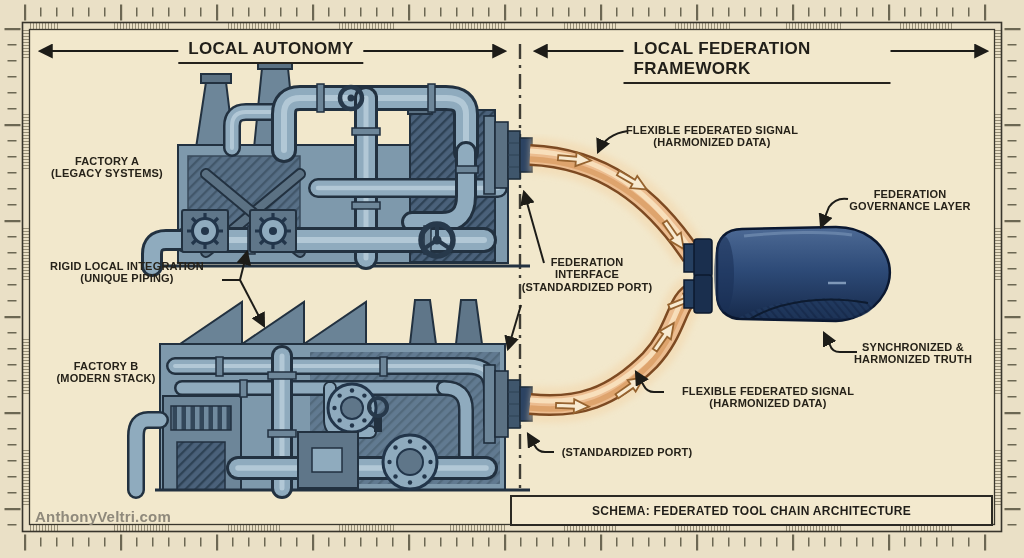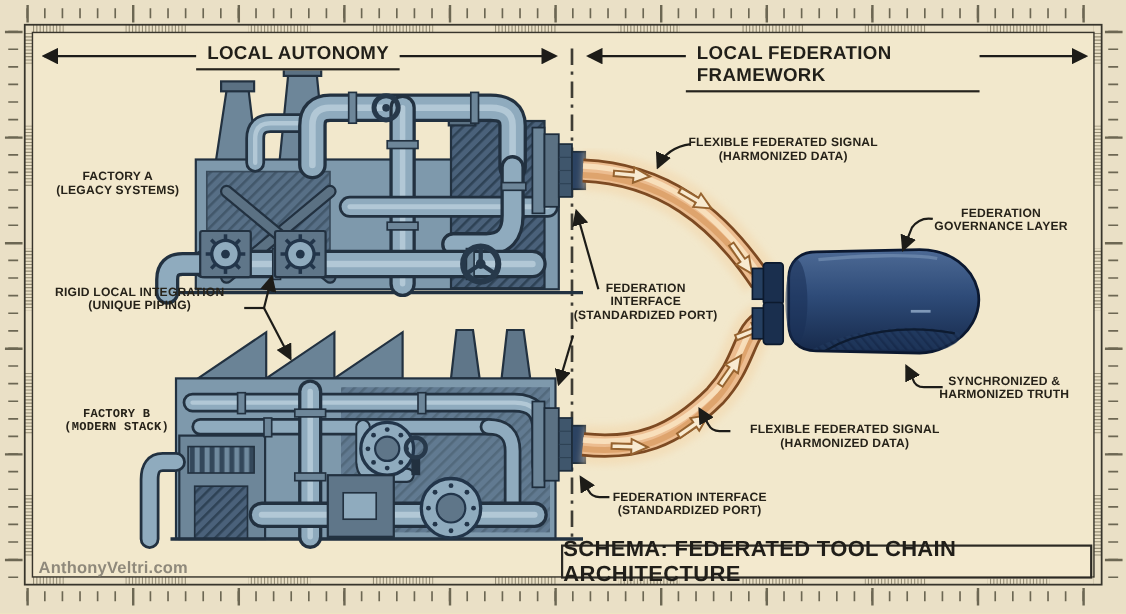--- a/index.html
+++ b/index.html
@@ -10,21 +10,21 @@
        font-weight:bold;font-size:11px;line-height:1.13;color:#262219;
        letter-spacing:.2px;white-space:nowrap;}
   .lbl span{display:block;}
   .hdr{position:absolute;transform:translateX(-50%);top:39px;
        font-weight:bold;font-size:17px;color:#211f19;}
   .hdr span{display:inline-block;background:#f2e8cc;padding:0 10px 3px 10px;
             border-bottom:2px solid #26231d;letter-spacing:.3px;}
   .titlebox{position:absolute;left:510px;top:495px;width:483px;height:31px;
             box-sizing:border-box;border:2px solid #2b2923;background:#f3e9ce;
             display:flex;align-items:center;justify-content:center;
-            font-weight:bold;font-size:20px;letter-spacing:.3px;color:#201e19;}
+            font-weight:bold;font-size:12px;letter-spacing:.3px;color:#201e19;}
   .watermark{position:absolute;left:35px;top:508px;font-weight:bold;
              font-size:15px;color:#8f897b;letter-spacing:.2px;}
 </style>
 </head>
 <body>
 
 <div class="stage">
 
 <svg class="art" width="1024" height="558" viewBox="0 0 1024 558">
   <defs>
@@ -328,21 +328,21 @@
 </div>
 
 <div class="lbl" style="left:107px;top:155px;">
   <span>FACTORY A</span>
   <span>(LEGACY SYSTEMS)</span>
 </div>
 <div class="lbl" style="left:127px;top:260px;">
   <span>RIGID LOCAL INTEGRATION</span>
   <span>(UNIQUE PIPING)</span>
 </div>
-<div class="lbl" style="left:106px;top:371px;font-family:Liberation Mono, monospace;">
+<div class="lbl" style="left:106px;top:360px;">
   <span>FACTORY B</span>
   <span>(MODERN STACK)</span>
 </div>
 <div class="lbl" style="left:712px;top:124px;">
   <span>FLEXIBLE FEDERATED SIGNAL</span>
   <span>(HARMONIZED DATA)</span>
 </div>
 <div class="lbl" style="left:587px;top:256px;">
   <span>FEDERATION</span>
   <span>INTERFACE</span>
@@ -354,21 +354,20 @@
 </div>
 <div class="lbl" style="left:913px;top:341px;">
   <span>SYNCHRONIZED &amp;</span>
   <span>HARMONIZED TRUTH</span>
 </div>
 <div class="lbl" style="left:768px;top:385px;">
   <span>FLEXIBLE FEDERATED SIGNAL</span>
   <span>(HARMONIZED DATA)</span>
 </div>
 <div class="lbl" style="left:627px;top:446px;">
-  <span>FEDERATION INTERFACE</span>
   <span>(STANDARDIZED PORT)</span>
 </div>
 
 <div class="titlebox">
   <span>SCHEMA: FEDERATED TOOL CHAIN ARCHITECTURE</span>
 </div>
 <div class="watermark">AnthonyVeltri.com</div>
 
 </div>
 

